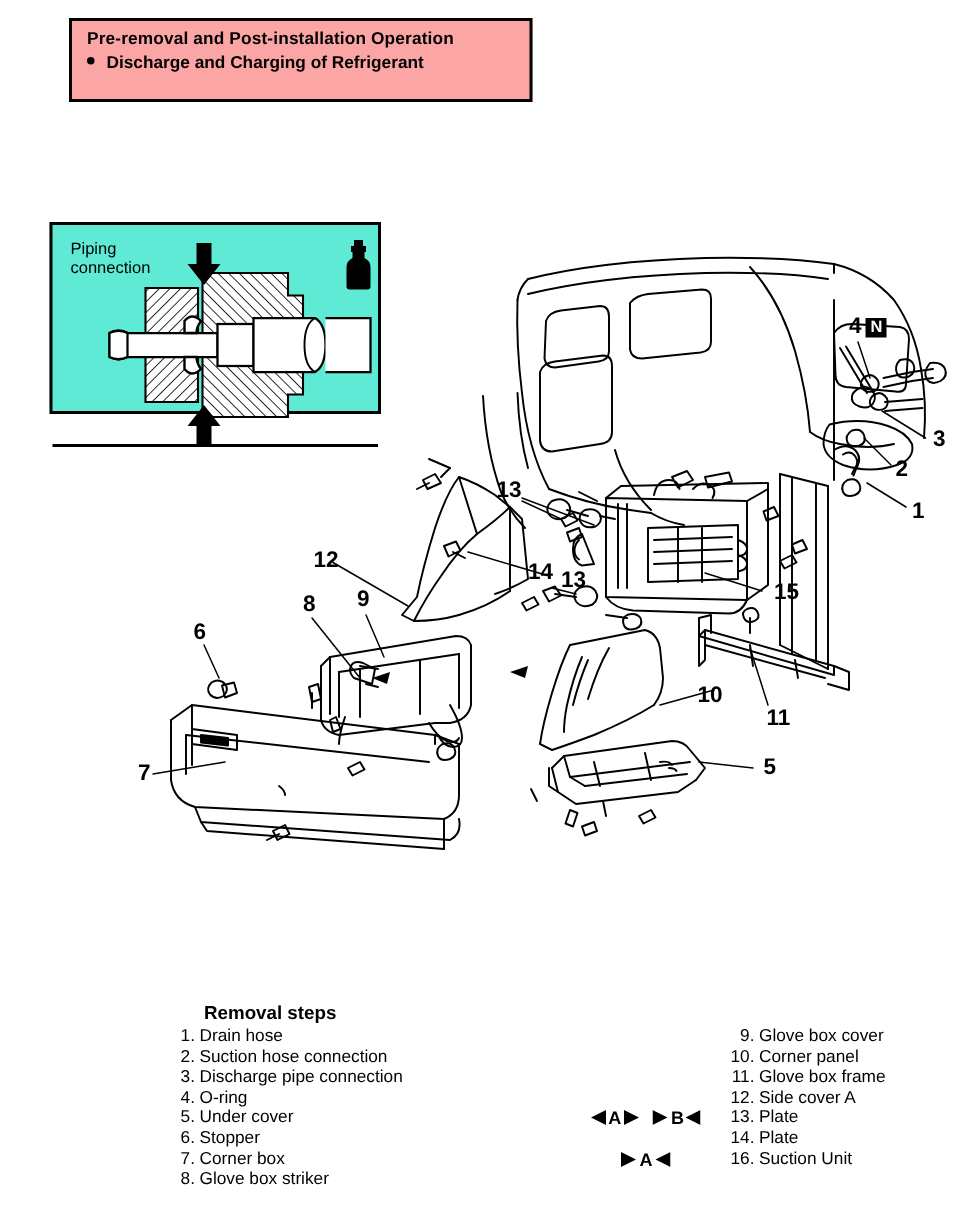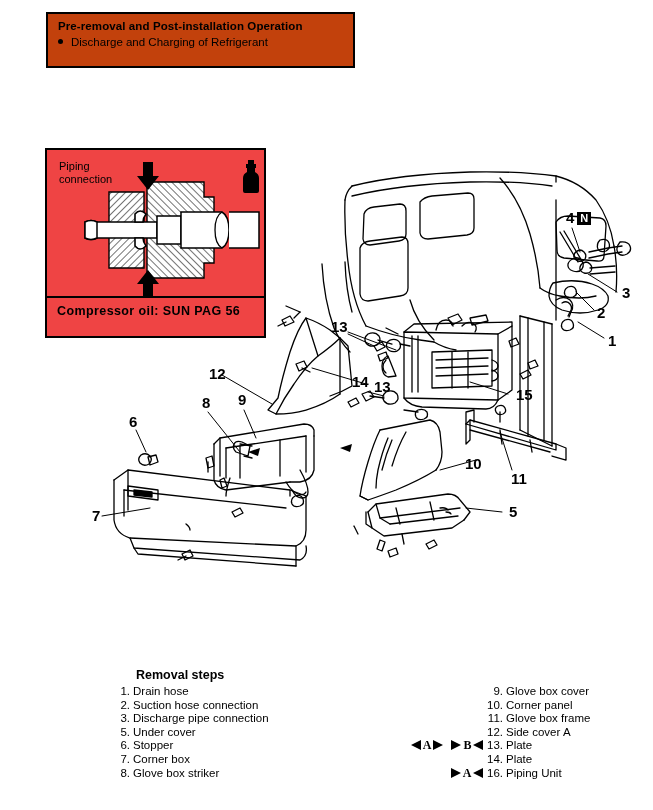--- a/index.html
+++ b/index.html
@@ -17,58 +17,59 @@
   }
 
   
   #note-box {
     position: absolute;
     left: 46px;
     top: 12px;
     width: 309px;
     height: 56px;
     border: 2px solid #000;
-    background: #c2410c;
+    background: #fca5a5;
     box-sizing: border-box;
   }
   #note-title {
     position: absolute;
     left: 10px;
     top: 6px;
     font-size: 11.5px;
     font-weight: bold;
     letter-spacing: 0.1px;
     white-space: nowrap;
   }
   #note-bullet-row {
     position: absolute;
     left: 10px;
     top: 22px;
     font-size: 11.5px;
     white-space: nowrap;
+    font-weight: bold;
   }
   #note-bullet-row .bullet {
     display: inline-block;
     width: 5px;
     height: 5px;
     border-radius: 50%;
     background: #000;
     margin-right: 8px;
     vertical-align: 2px;
   }
 
   
   #piping-box {
     position: absolute;
-    left: 45px;
+    left: 33px;
     top: 148px;
     width: 221px;
-    height: 190px;
+    height: 128px;
     border: 2px solid #000;
-    background: #ef4444;
+    background: #5eead4;
     box-sizing: border-box;
   }
   #piping-label {
     position: absolute;
     left: 12px;
     top: 10px;
     font-size: 11px;
     line-height: 13px;
     white-space: nowrap;
   }
@@ -174,22 +175,21 @@
     left: 265px;
     top: 0;
     width: 105px;
     font-size: 11.5px;
     line-height: 13.6px;
   }
   .marker-row {
     position: relative;
     height: 13.6px;
     white-space: nowrap;
-    text-align: right;
-    font-family: Liberation Serif, serif;
+    text-align: center;
   }
   .mk {
     font-weight: bold;
     font-size: 12px;
     letter-spacing: -0.5px;
   }
   .mk svg { vertical-align: -1px; }
 </style>
 </head>
 <body>
@@ -241,21 +241,20 @@
     <path d="M134 62 L175 62 Q182 66 182 80 Q182 94 175 98 L134 98 Z" fill="#fff" stroke="#000" stroke-width="1.5"></path>
     <path d="M175 62 Q168 66 168 80 Q168 94 175 98" fill="none" stroke="#000" stroke-width="1.3"></path>
 
     <path d="M182 62 L212 62 L212 98 L182 98" fill="#fff" stroke="#000" stroke-width="1.5"></path>
 
     <path d="M96 12 L106 12 L106 26 L112 26 L101 40 L90 26 L96 26 Z" fill="#000"></path>
     <path d="M96 148 L106 148 L106 134 L112 134 L101 120 L90 134 L96 134 Z" fill="#000"></path>
   </svg>
 
   <div id="piping-divider"></div>
-  <div id="compressor-oil">Compressor oil: SUN PAG 56</div>
 </div>
 
 <svg id="diagram" viewBox="0 0 653 660">
   <g fill="none" stroke="#000" stroke-width="1.3" stroke-linejoin="round" stroke-linecap="round">
 
     <path d="M352 186 Q400 174 470 172 Q520 171 556 176 L556 182"></path>
     <path d="M352 196 Q402 184 470 182 Q520 181 552 186"></path>
     <path d="M345 200 Q344 230 348 262 Q352 300 366 326"></path>
     <path d="M352 186 Q346 192 345 200"></path>
     <path d="M556 176 Q580 182 596 200 Q610 220 614 246"></path>
@@ -480,20 +479,21 @@
 
 <div id="removal-steps">
   <div id="steps-heading">Removal steps</div>
 
   <div id="steps-columns" style="height:100px">
 
     <div id="col-left" class="steps-col">
       <div class="step-item"><span class="step-num">1.</span><span>Drain hose</span></div>
       <div class="step-item"><span class="step-num">2.</span><span>Suction hose connection</span></div>
       <div class="step-item"><span class="step-num">3.</span><span>Discharge pipe connection</span></div>
+      <div class="step-item"><span class="step-num">4.</span><span>O-ring</span></div>
       <div class="step-item"><span class="step-num">5.</span><span>Under cover</span></div>
       <div class="step-item"><span class="step-num">6.</span><span>Stopper</span></div>
       <div class="step-item"><span class="step-num">7.</span><span>Corner box</span></div>
       <div class="step-item"><span class="step-num">8.</span><span>Glove box striker</span></div>
     </div>
 
     <div class="marker-col">
       <div class="marker-row">&nbsp;</div>
       <div class="marker-row">&nbsp;</div>
       <div class="marker-row">&nbsp;</div>
@@ -521,17 +521,17 @@
       </div>
     </div>
 
     <div id="col-right" class="steps-col">
       <div class="step-item"><span class="step-num">9.</span><span>Glove box cover</span></div>
       <div class="step-item"><span class="step-num">10.</span><span>Corner panel</span></div>
       <div class="step-item"><span class="step-num">11.</span><span>Glove box frame</span></div>
       <div class="step-item"><span class="step-num">12.</span><span>Side cover A</span></div>
       <div class="step-item"><span class="step-num">13.</span><span>Plate</span></div>
       <div class="step-item"><span class="step-num">14.</span><span>Plate</span></div>
-      <div class="step-item"><span class="step-num">16.</span><span>Piping Unit</span></div>
+      <div class="step-item"><span class="step-num">16.</span><span>Suction Unit</span></div>
     </div>
 
   </div>
 </div>
 
 </body></html>

